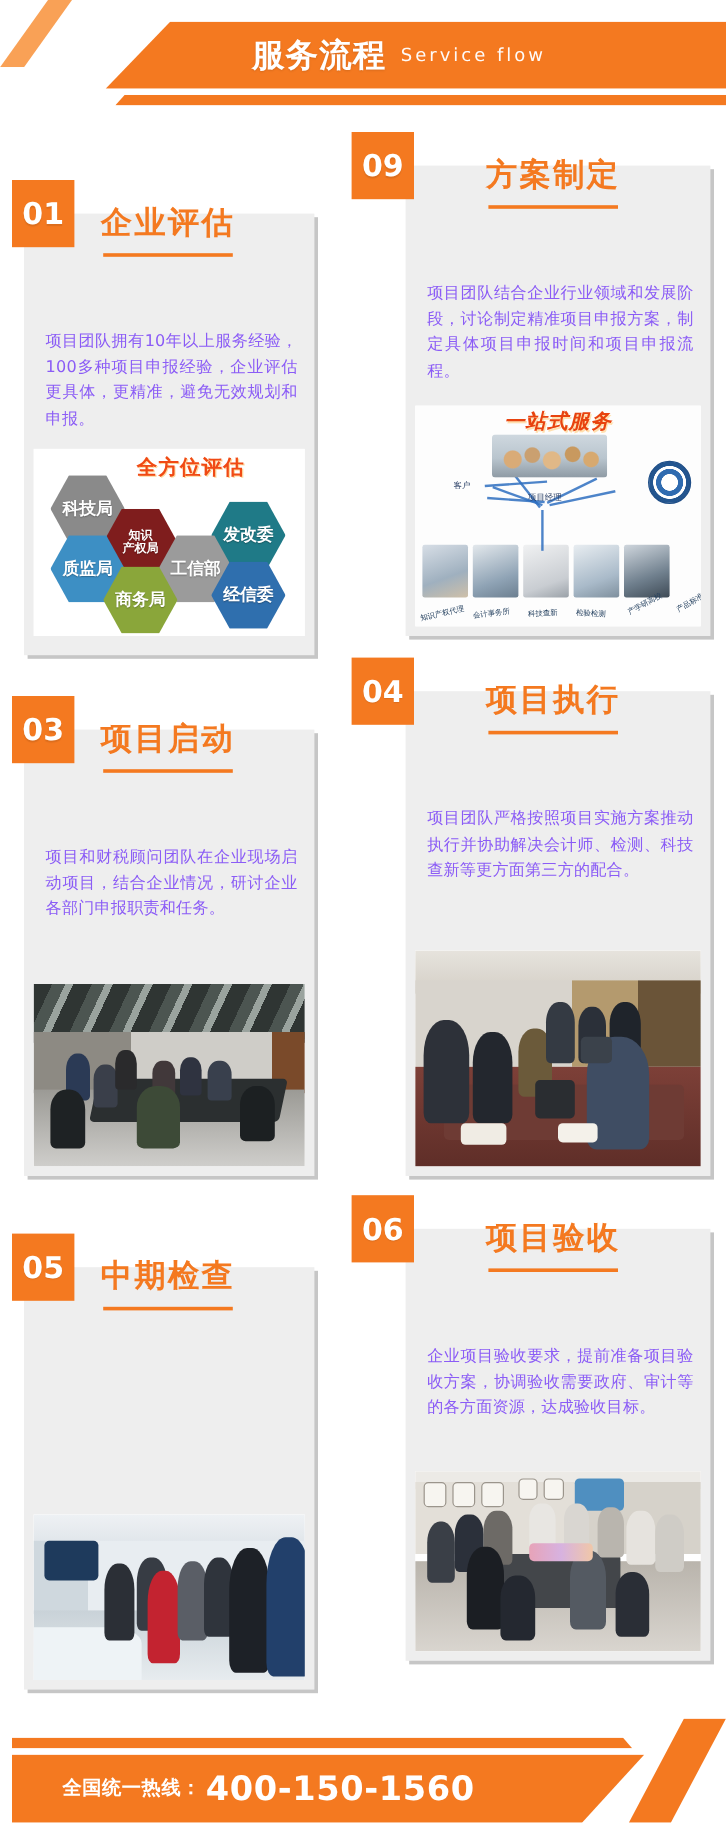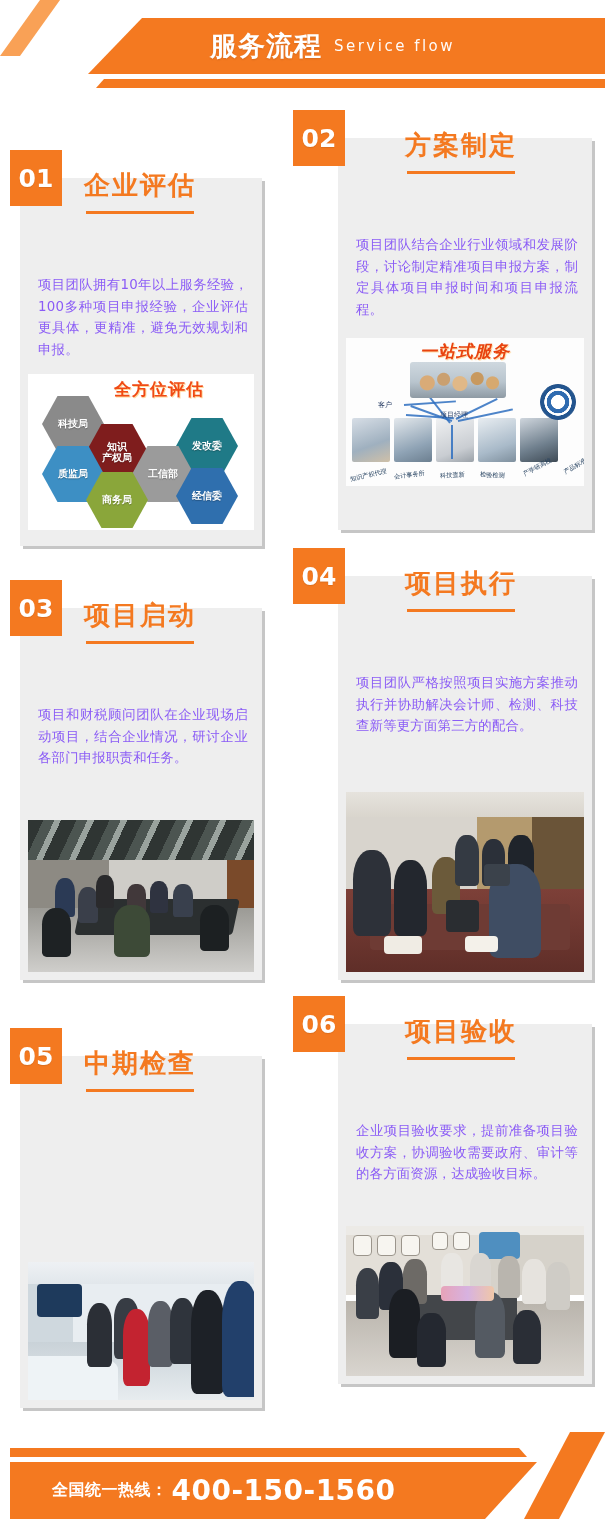--- a/index.html
+++ b/index.html
@@ -103,21 +103,21 @@
     font-size: 17px; font-weight: bold; color: #f04a14;
     letter-spacing: 1px;
     text-shadow: 1px 1px 0 #ffd9a0, -1px 0 0 #ffffff;
     z-index: 5;
   }
   .hex {
     position: absolute; width: 62px; height: 56px;
     -webkit-clip-path: polygon(25% 0, 75% 0, 100% 50%, 75% 100%, 25% 100%, 0 50%);
     clip-path: polygon(25% 0, 75% 0, 100% 50%, 75% 100%, 25% 100%, 0 50%);
     display: flex; align-items: center; justify-content: center;
-    color: #fff; font-size: 10px; font-weight: bold; line-height: 1.15;
+    color: #fff; font-size: 14px; font-weight: bold; line-height: 1.15;
     text-align: center; text-shadow: 0 1px 1px rgba(0,0,0,.28);
   }
 
   
   .onestop { position: relative; width: 100%; height: 100%; background: #fdfdfd; overflow: hidden; }
   .os-title {
     position: absolute; left: 50%; transform: translateX(-50%); top: 2px;
     font-size: 17px; font-weight: bold; font-style: italic; color: #e8430f;
     letter-spacing: 1px; z-index: 6;
     text-shadow: 1px 1px 0 #ffe0b0;
@@ -225,21 +225,21 @@
         </div>
       </div>
     </div>
     <div class="card-badge">01</div>
     <div class="card-title">企业评估</div>
   </div>
 
   <div class="card right" id="card-2" style="left:290px; top:110px; width:315px; height:420px;">
     <div class="card-body" style="height:392px;">
       <div class="card-desc" style="top:96px;">项目团队结合企业行业领域和发展阶段，讨论制定精准项目申报方案，制定具体项目申报时间和项目申报流程。</div>
-      <div class="card-media" style="top:200px; height:148px;">
+      <div class="card-media" style="top:200px; height:184px;">
         <div class="onestop">
           <div class="os-title">一站式服务</div>
           <div class="os-hero"></div>
 
           <div class="os-node" style="left:32px; top:62px;">客户</div>
           <div class="os-node" style="left:94px; top:72px;">项目经理</div>
 
           <div class="os-arrow" style="left:58px;  top:66px;  width:52px; transform:rotate(-4deg);"></div>
           <div class="os-arrow" style="left:60px;  top:76px;  width:48px; transform:rotate(4deg);"></div>
           <div class="os-arrow" style="left:110px; top:80px;  width:46px; transform:rotate(-26deg);"></div>
@@ -258,21 +258,21 @@
 
           <div class="os-lab" style="left:4px;   transform:rotate(-13deg);">知识产权代理</div>
           <div class="os-lab" style="left:48px;  transform:rotate(-7deg);">会计事务所</div>
           <div class="os-lab" style="left:94px;  transform:rotate(-3deg);">科技查新</div>
           <div class="os-lab" style="left:134px; transform:rotate(3deg);">检验检测</div>
           <div class="os-lab" style="left:176px; bottom:14px; transform:rotate(-28deg);">产学研高校</div>
           <div class="os-lab" style="left:216px; bottom:18px; transform:rotate(-30deg);">产品标准国家</div>
         </div>
       </div>
     </div>
-    <div class="card-badge">02</div>
+    <div class="card-badge">09</div>
     <div class="card-title">方案制定</div>
   </div>
 
   <div class="card left" id="card-3" style="left:0; top:580px; width:270px; height:400px;">
     <div class="card-body" style="height:372px;">
       <div class="card-desc" style="top:96px;">项目和财税顾问团队在企业现场启动项目，结合企业情况，研讨企业各部门申报职责和任务。</div>
       <div class="card-media" style="top:212px; height:152px;">
         <div class="photo">
           <div class="rm-ceiling" style="background:repeating-linear-gradient(115deg,#2f3533 0 14px,#4c5551 14px 24px,#9aa39e 24px 30px);"></div>
           <div class="rm-wall" style="background:linear-gradient(90deg,#8d8a83 0 36%,#cfcdc8 36% 88%,#7a4a2a 88% 100%);"></div>

